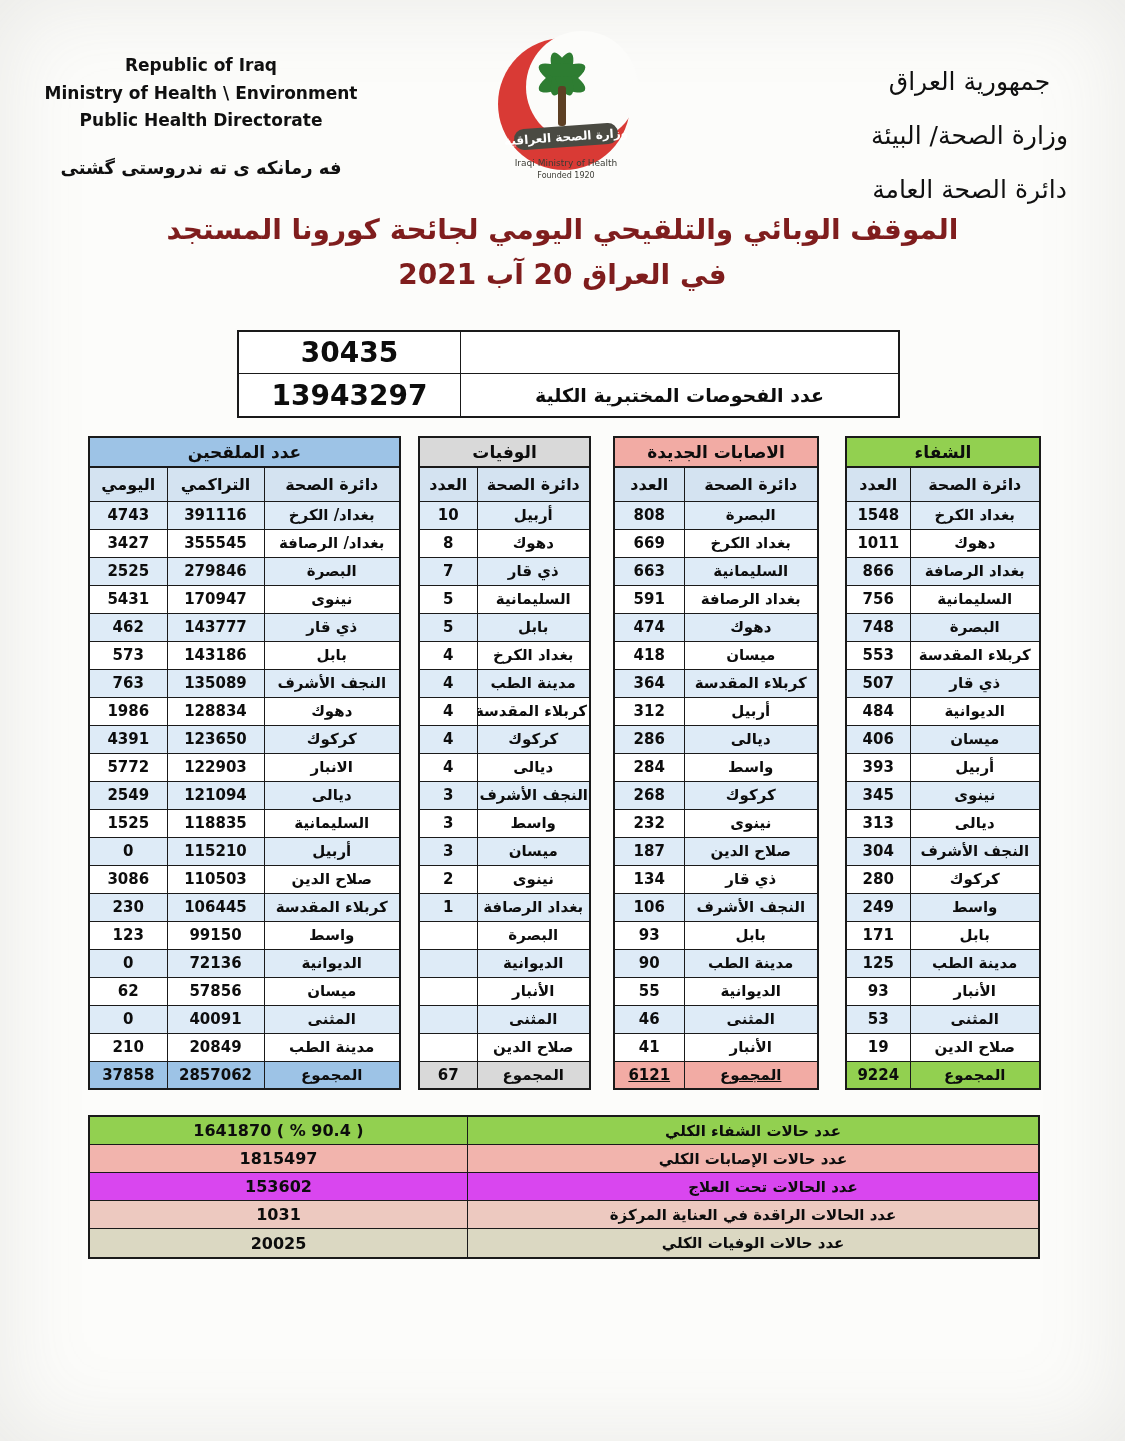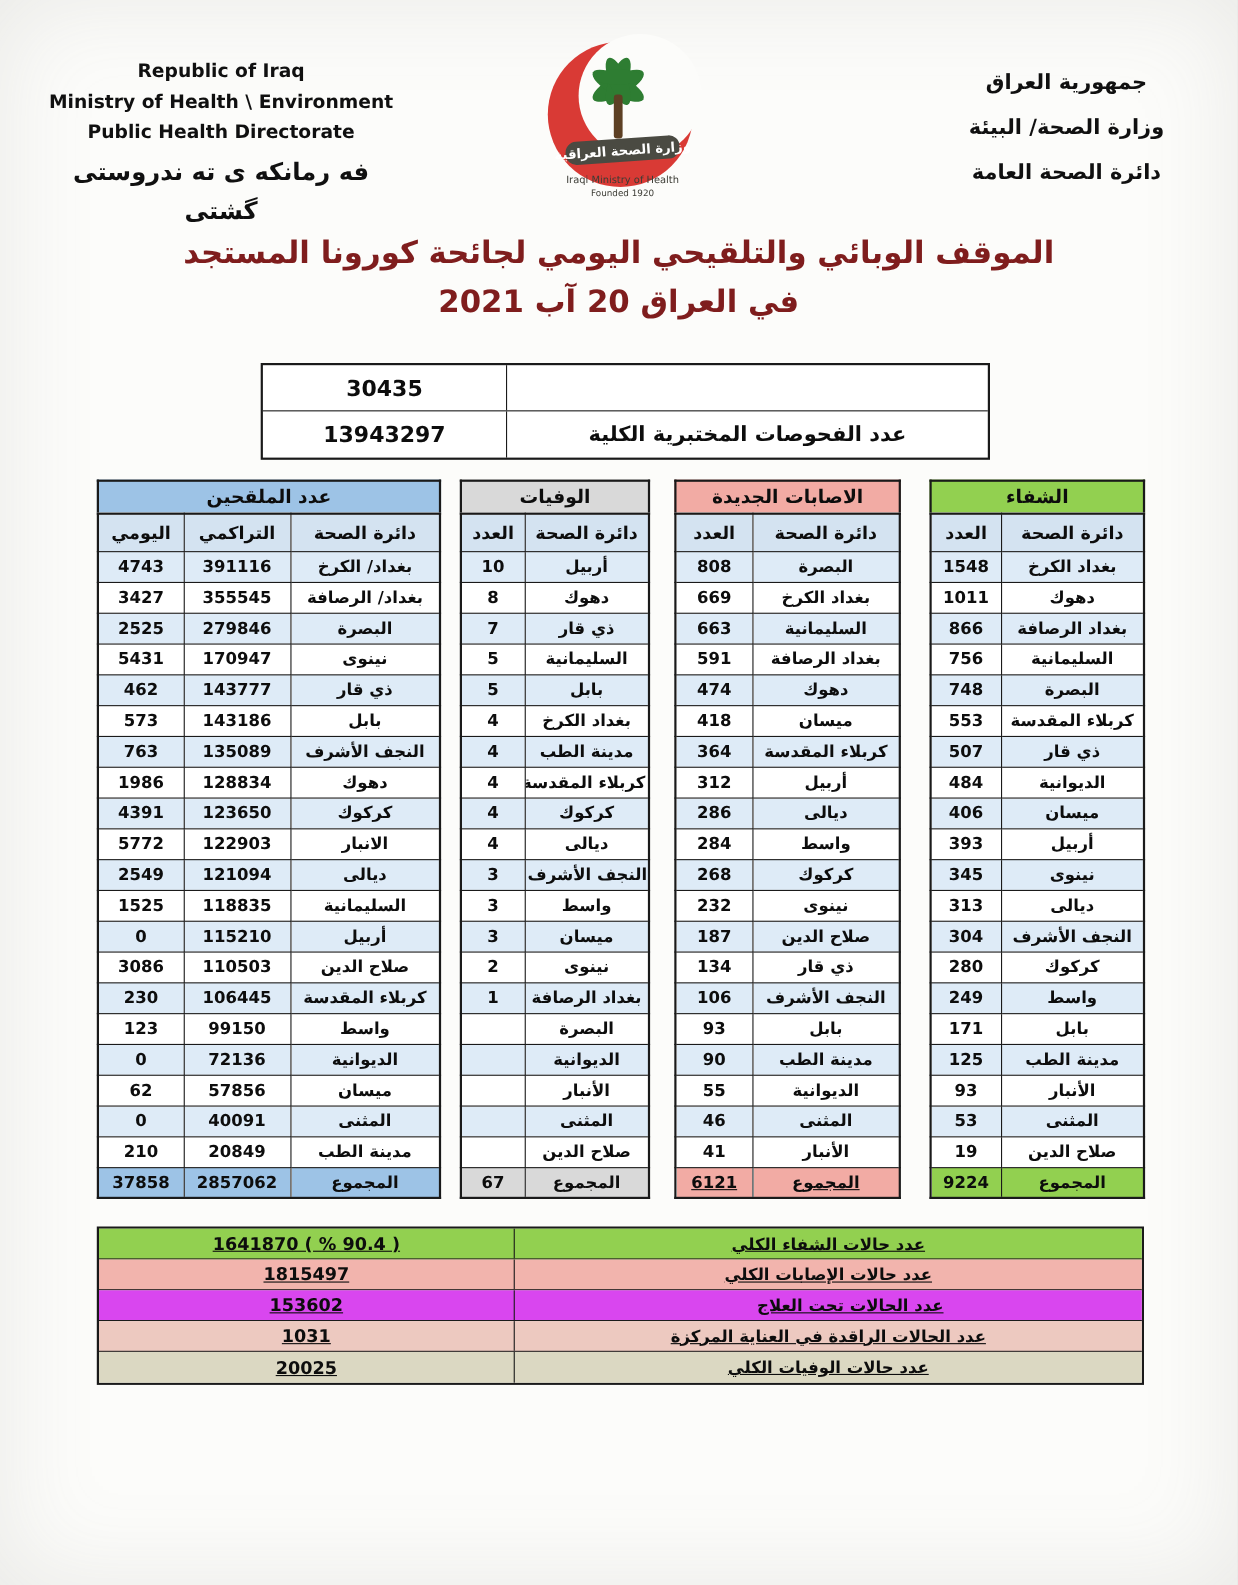--- a/index.html
+++ b/index.html
@@ -16,44 +16,44 @@
     margin: 0 auto;
     overflow: hidden;
     box-shadow: inset 0 0 90px rgba(120,120,112,.14);
   }
   
   .header-en {
     position: absolute; top: 52px; left: 36px; width: 330px;
     text-align: center; font-weight: bold; font-size: 17px;
     line-height: 1.62; color: #101010;
   }
-  .header-en .ku { font-size: 22px; margin-top: 5px; direction: rtl; }
+  .header-en .ku { font-size: 18px; margin-top: 18px; direction: rtl; }
   .header-ar {
     position: absolute; top: 55px; left: 842px; width: 255px;
-    text-align: center; font-weight: bold; font-size: 19px;
+    text-align: center; font-weight: normal; font-size: 25px;
     line-height: 2.15; direction: rtl; color: #101010;
   }
   .logo { position: absolute; top: 24px; left: 466px; width: 200px; height: 172px; }
   
   .report-title {
     position: absolute; top: 208px; left: 0; width: 100%;
     text-align: center; font-weight: bold; font-size: 28px;
     direction: rtl; line-height: 1.6; color: #7f1d1d;
   }
   
   .tests {
     position: absolute; top: 330px; left: 237px; width: 663px;
     border: 2px solid #1a1a1a; background: #fff;
   }
   .tests .trow { display: flex; height: 42px; border-bottom: 1.5px solid #1a1a1a; }
   .tests .trow:last-child { border-bottom: none; }
   .tests .tval {
     width: 222px; border-right: 1.5px solid #1a1a1a;
     display: flex; align-items: center; justify-content: center;
-    font-weight: bold; font-size: 20px;
+    font-weight: bold; font-size: 28px;
   }
   .tests .tlabel {
     flex: 1; display: flex; align-items: center; justify-content: center;
     font-weight: bold; font-size: 19px; direction: rtl;
   }
   
   .data-table { position: absolute; top: 436px; }
   .tbl-title {
     height: 30px; border: 2px solid #1a1a1a; border-bottom: none;
     display: flex; align-items: center; justify-content: center;
@@ -78,21 +78,21 @@
   #vaccinated th:nth-child(1), #vaccinated td:nth-child(1) { width: 78px; }
   #vaccinated th:nth-child(2), #vaccinated td:nth-child(2) { width: 97px; }
   #deaths th:nth-child(1),     #deaths td:nth-child(1)     { width: 58px; }
   #infections th:nth-child(1), #infections td:nth-child(1) { width: 70px; }
   #recovery th:nth-child(1),   #recovery td:nth-child(1)   { width: 64px; }
   
   .summary {
     position: absolute; top: 1115px; left: 88px; width: 952px;
     border: 2px solid #1a1a1a;
   }
-  .sum-row { display: flex; height: 28px; border-bottom: 1px solid #1a1a1a; text-decoration: underline; }
+  .sum-row { display: flex; height: 28px; border-bottom: 1px solid #1a1a1a; }
   .sum-row:last-child { border-bottom: none; }
   .sum-val {
     width: 378px; border-right: 1px solid #1a1a1a;
     display: flex; align-items: center; justify-content: center;
     font-weight: bold; font-size: 16px;
   }
   .sum-label {
     flex: 1; display: flex; align-items: center; justify-content: center;
     font-weight: bold; font-size: 15px; direction: rtl;
   }

